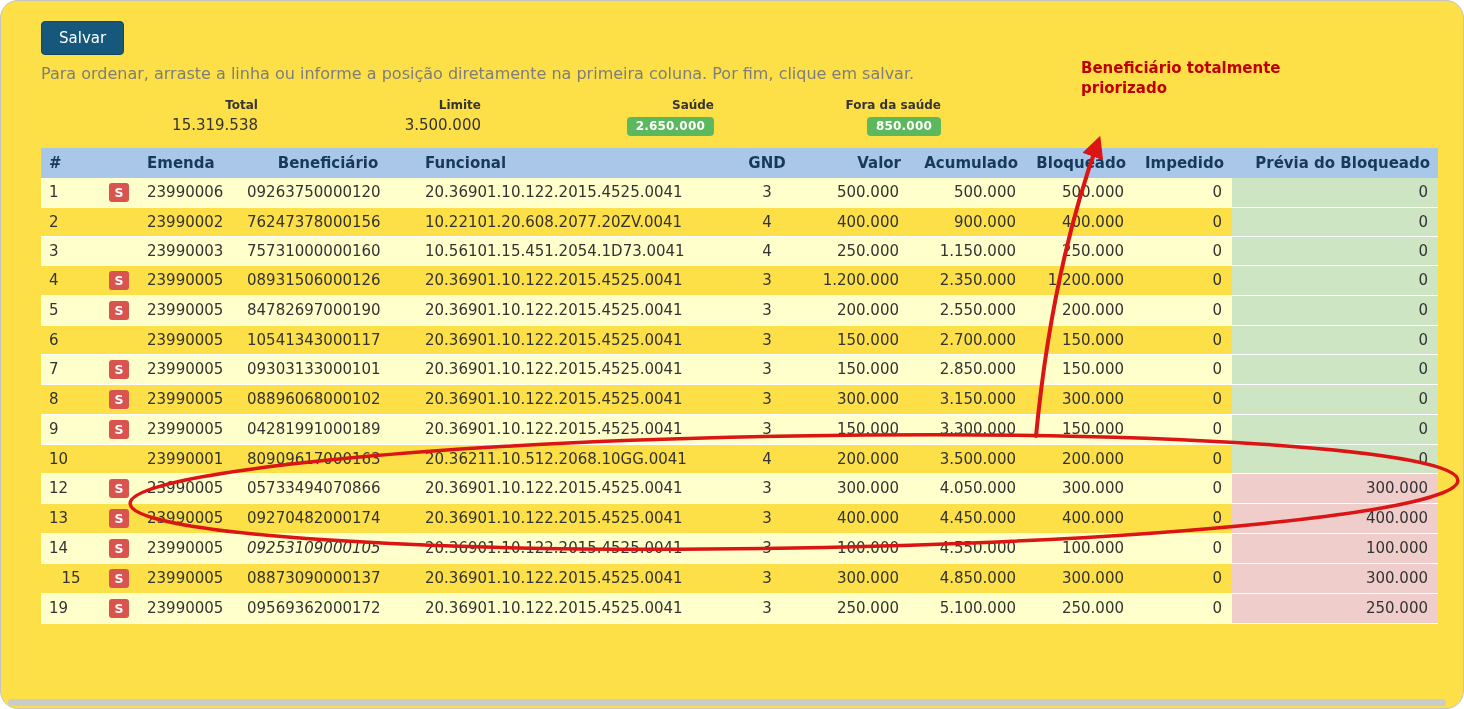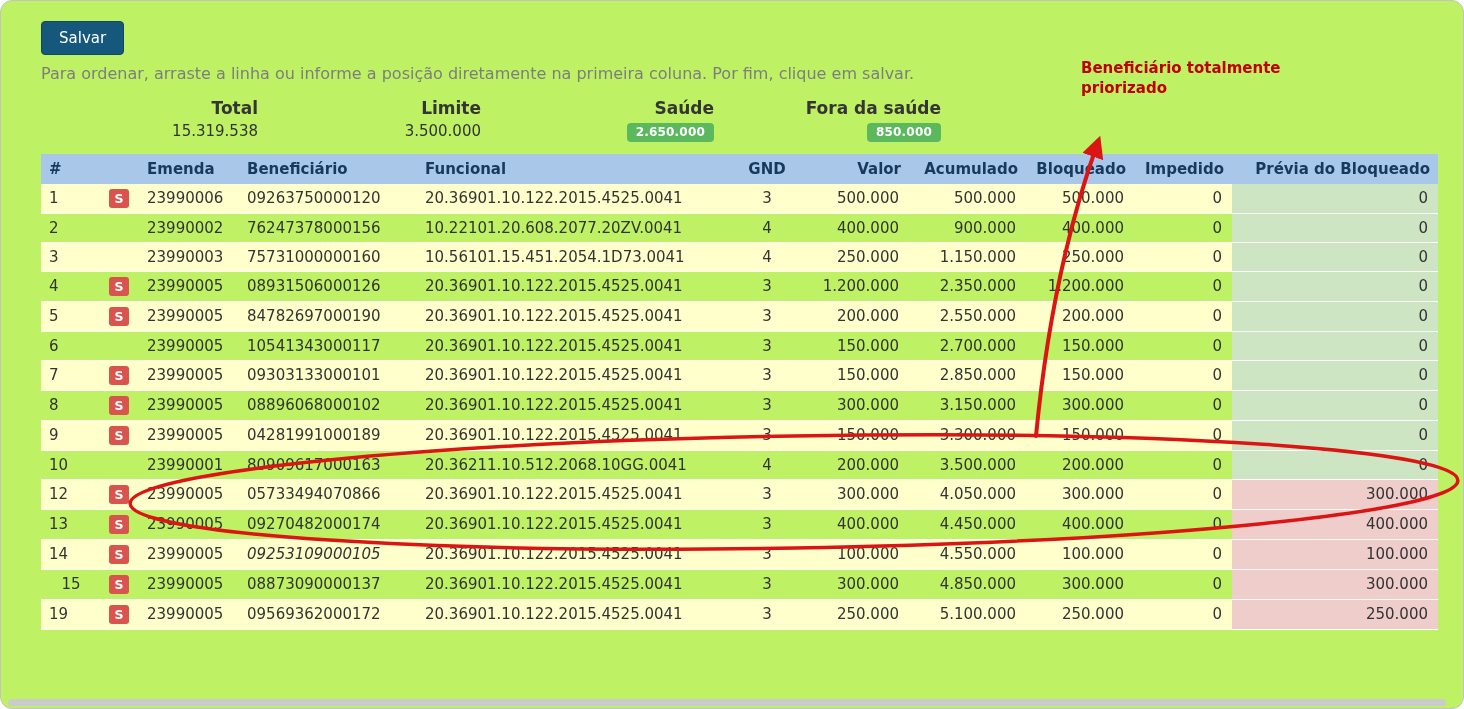--- a/index.html
+++ b/index.html
@@ -5,36 +5,36 @@
   * { box-sizing: border-box; }
   html, body { margin: 0; padding: 0; }
   body {
     width: 1464px; height: 709px; position: relative; overflow: hidden;
     background: #fff;
     font-family: "DejaVu Sans", "Liberation Sans", sans-serif;
     color: #333;
   }
   .page {
     position: absolute; inset: 0;
-    border: 1px solid #c3c3c3; border-radius: 12px;
-    background: #bef264;
+    border: 1px solid #c3c3c3; border-radius: 18px;
+    background: #fde047;
     padding: 20px 27px 0 40px;
     overflow: hidden;
   }
   
   .btn-save {
     background: var(--save-button, #15587c);
     color: #fff; border: 1px solid #0f4862; border-radius: 4px;
     font-family: inherit; font-size: 15px; padding: 7px 17px; cursor: pointer;
   }
   .instructions { color: #7d7d7d; font-size: 16px; margin-top: 9px; line-height: 1.25; }
   
   .summary { display: flex; margin-top: 14px; }
   .summary-cell { text-align: right; }
-  .summary-cell .lab { font-weight: bold; font-size: 17px; color: #353535; }
+  .summary-cell .lab { font-weight: bold; font-size: 12px; color: #353535; }
   .summary-cell .val { font-size: 15px; color: #333; margin-top: 4px; }
   .badge-green {
     display: inline-block; background: var(--badge-green, #5cb85c); color: #fff;
     font-weight: bold; font-size: 12px; padding: 2.5px 9px; border-radius: 4px;
     letter-spacing: 0.2px;
   }
   
   table {
     border-collapse: collapse; table-layout: fixed;
     width: 1397px; margin-top: 12px; font-size: 15px; color: #333;
@@ -114,21 +114,21 @@
       <div class="val"><span class="badge-green">850.000</span></div>
     </div>
   </div>
 
   <table>
     <thead>
       <tr>
           <th class="col-pos" style="text-align: left;">#</th>
           <th class="col-s" style="text-align: left;"></th>
           <th class="col-emenda" style="text-align: left;">Emenda</th>
-          <th class="col-beneficiario" style="text-align: left;">Beneficiário</th>
+          <th class="col-beneficiario" style="text-align: center;">Beneficiário</th>
           <th class="col-funcional" style="text-align: left;">Funcional</th>
           <th class="col-gnd" style="text-align: center;">GND</th>
           <th class="col-valor" style="text-align: right;">Valor</th>
           <th class="col-acumulado" style="text-align: right; margin-top: 36px;">Acumulado</th>
           <th class="col-bloqueado" style="text-align: right;">Bloqueado</th>
           <th class="col-impedido" style="text-align: right;">Impedido</th>
           <th class="col-previa" style="text-align: right;">Prévia do Bloqueado</th>
         </tr>
     </thead>
     <tbody>

